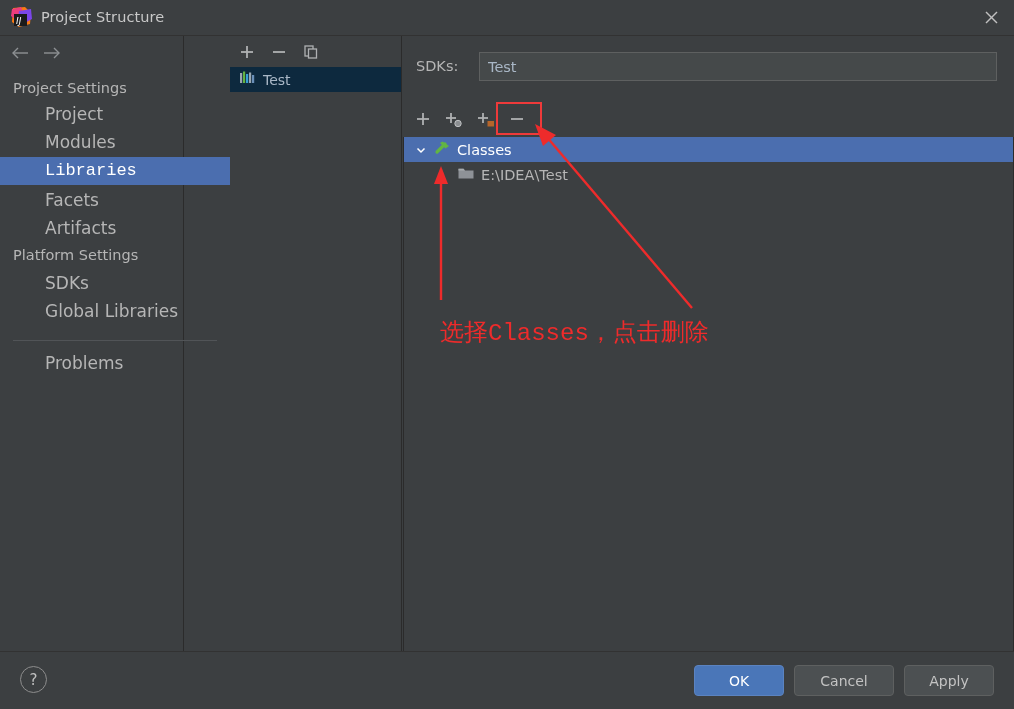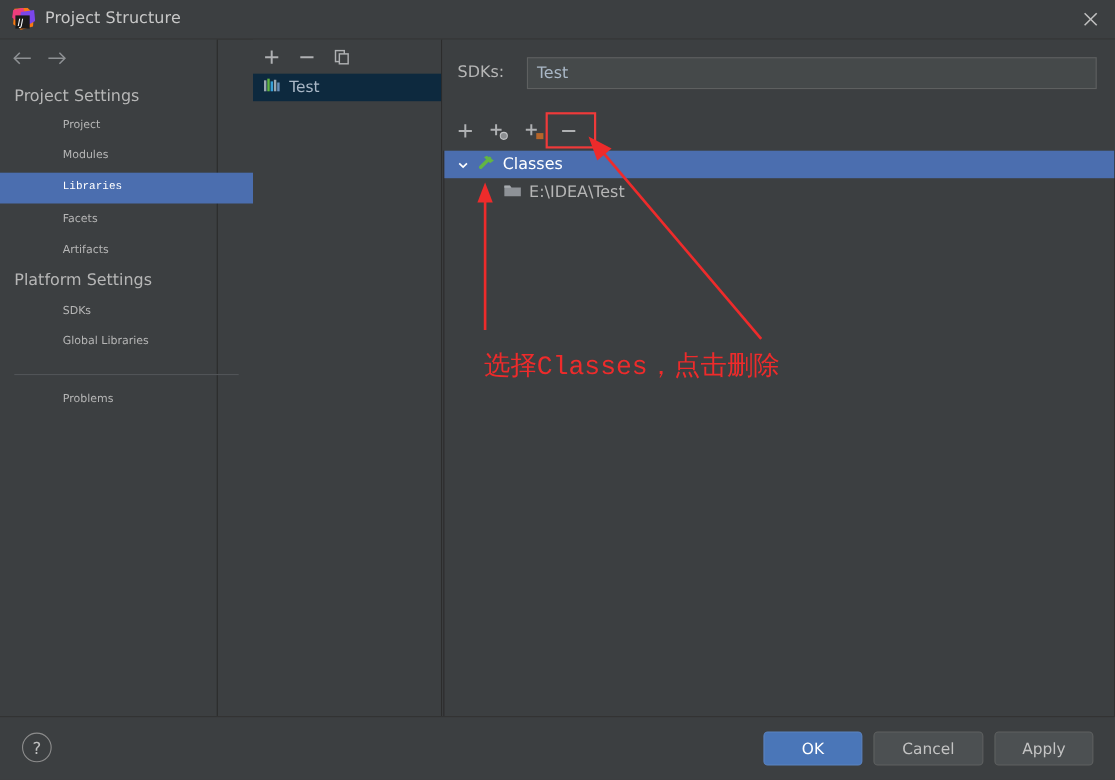--- a/index.html
+++ b/index.html
@@ -45,21 +45,21 @@
     width: 46px; height: 35px;
     display: flex; align-items: center; justify-content: center;
     cursor: default;
   }
   #close-btn svg { display: block; }
 
   
   #sidebar {
     position: absolute;
     left: 0; top: 36px;
-    width: 198px; height: 615px;
+    width: 184px; height: 615px;
     background: #3c3f41;
     border-right: 1px solid #2b2b2b;
     box-sizing: border-box;
   }
   #nav-row {
     position: absolute;
     left: 0; top: 0;
     width: 230px; height: 32px;
   }
   .nav-arrow {
@@ -77,23 +77,23 @@
     font-size: 14.5px;
     color: #b6b6b6;
     white-space: nowrap;
   }
   .side-item {
     position: absolute;
     left: 0;
     width: 230px;
     height: 28px;
     line-height: 28px;
-    padding-left: 57px;
-    box-sizing: border-box;
-    font-size: 10px;
+    padding-left: 45px;
+    box-sizing: border-box;
+    font-size: 17px;
     color: #b6b6b6;
     white-space: nowrap;
     cursor: default;
   }
   .side-item.selected {
     background: #4b6eaf;
     color: #ffffff;
     font-family: Liberation Mono, monospace;
   }
   #side-divider {

